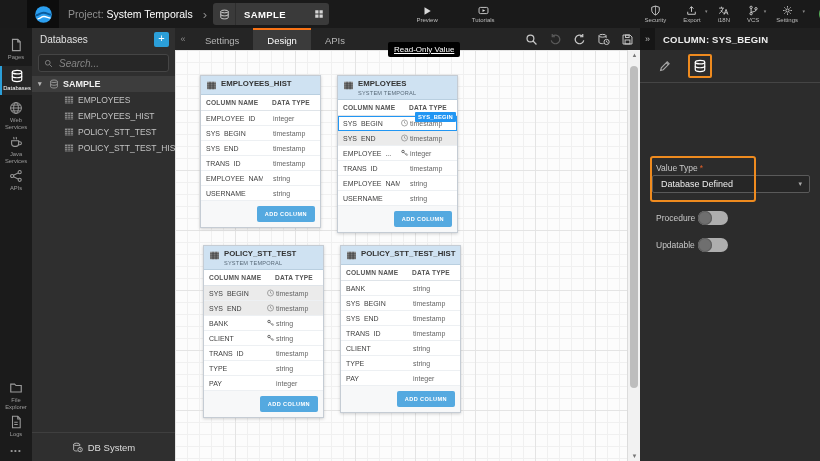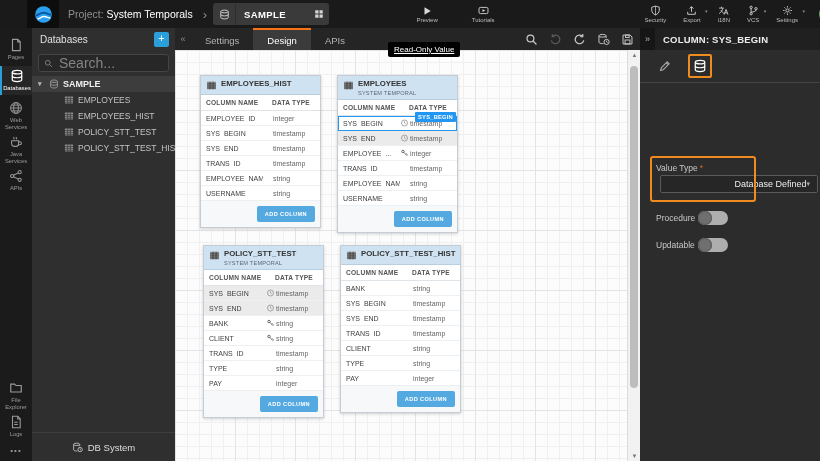--- a/index.html
+++ b/index.html
@@ -44,22 +44,22 @@
 
   
   .lpanel{position:absolute;left:32px;top:28px;width:143px;height:433px;background:#2f2f2f;box-sizing:border-box;}
   .lp-head{height:22px;display:flex;align-items:center;padding:0 6px 0 8px;}
   .lp-title{color:#e0e0e0;font-size:10px;flex:1;}
   .lp-add{width:15px;height:15px;background:#2b9fd9;border-radius:2px;color:#fff;font-size:11px;line-height:13px;
           text-align:center;cursor:pointer;}
   .lp-search{position:absolute;left:6px;right:6px;top:26px;height:16px;background:#272727;border:1px solid #454545;
              border-radius:3px;display:flex;align-items:center;padding:0 5px;gap:4px;}
   .lp-search .ic{width:9px;height:9px;color:#8a8a8a;flex:0 0 9px;}
-  .lp-search input{background:transparent;border:none;outline:none;color:#bbb;font-size:14px;width:100%;
-                   font-family:"Liberation Sans",sans-serif;}
+  .lp-search input{background:transparent;border:none;outline:none;color:#bbb;font-size:10px;width:100%;
+                   font-family:"Liberation Sans",sans-serif;font-style:italic;}
   .lp-search input::placeholder{color:#848484;}
   .tree{position:absolute;left:0;right:0;top:48px;}
   .tree-row{height:16px;display:flex;align-items:center;gap:4px;color:#c3c3c3;font-size:8.5px;cursor:pointer;white-space:nowrap;}
   .tree-row .caret{font-size:7px;color:#b5b5b5;width:7px;}
   .tree-row .ic{width:10px;height:10px;color:#9f9f9f;flex:0 0 10px;}
   .tree-db{background:#3d3d3d;padding-left:6px;color:#f0f0f0;font-weight:bold;font-size:9px;}
   .tree-folder{padding-left:18px;font-size:9px;}
   .tree-table{padding-left:32px;}
   .lp-foot{position:absolute;left:0;right:0;bottom:0;height:28px;border-top:1px solid #3f3f3f;display:flex;
            align-items:center;justify-content:center;gap:5px;color:#ddd;font-size:9.5px;cursor:pointer;}
@@ -122,22 +122,22 @@
               justify-content:center;cursor:pointer;}
   .rp-title{color:#ededed;font-size:9.5px;font-weight:bold;margin-left:8px;letter-spacing:.2px;}
   .rp-tabs{height:32px;border-bottom:1px solid #454545;display:flex;align-items:center;gap:12px;padding-left:14px;}
   .rp-tab{width:22px;height:22px;display:flex;align-items:center;justify-content:center;color:#a8a8a8;cursor:pointer;border-radius:2px;}
   .rp-tab .ic{width:14px;height:14px;}
   .rp-tab.active{color:#fff;border:2px solid #ef8b1f;width:24px;height:24px;box-sizing:border-box;}
   .rp-section{height:18px;background:#383838;display:flex;align-items:center;padding-left:10px;color:#e2e2e2;
               font-size:9px;font-weight:bold;margin-top:5px;}
   .field-label{position:absolute;left:16px;top:135px;font-size:8.5px;color:#c9c9c9;}
   .field-label .req{color:#e0602a;margin-left:2px;}
-  .dropdown{position:absolute;left:20px;top:147px;width:158px;height:18px;background:#262626;border:1px solid #5a5a5a;
-            border-radius:2px;display:flex;align-items:center;box-sizing:border-box;cursor:pointer;text-align:right;}
+  .dropdown{position:absolute;left:12px;top:147px;width:158px;height:18px;background:#262626;border:1px solid #5a5a5a;
+            border-radius:2px;display:flex;align-items:center;box-sizing:border-box;cursor:pointer;}
   .dropdown .dval{color:#ececec;font-size:9px;padding-left:8px;flex:1;}
   .dropdown .dcaret{color:#aaa;font-size:7px;padding-right:7px;}
   .hl-box{position:absolute;left:10px;top:128px;width:102px;height:42px;border:2px solid #ef8b1f;border-radius:3px;
           pointer-events:none;z-index:4;}
   .toggle-row{position:absolute;left:16px;display:flex;align-items:center;}
   .toggle-row .tlabel{width:42px;font-size:8.5px;color:#c9c9c9;}
   .toggle{width:30px;height:14px;border-radius:7px;background:#aeaeae;position:relative;cursor:pointer;}
   .toggle .knob{position:absolute;left:0;top:0;width:14px;height:14px;border-radius:50%;background:#6f6f6f;
                 box-shadow:inset 0 0 0 1px #5d5d5d;}
 </style>

